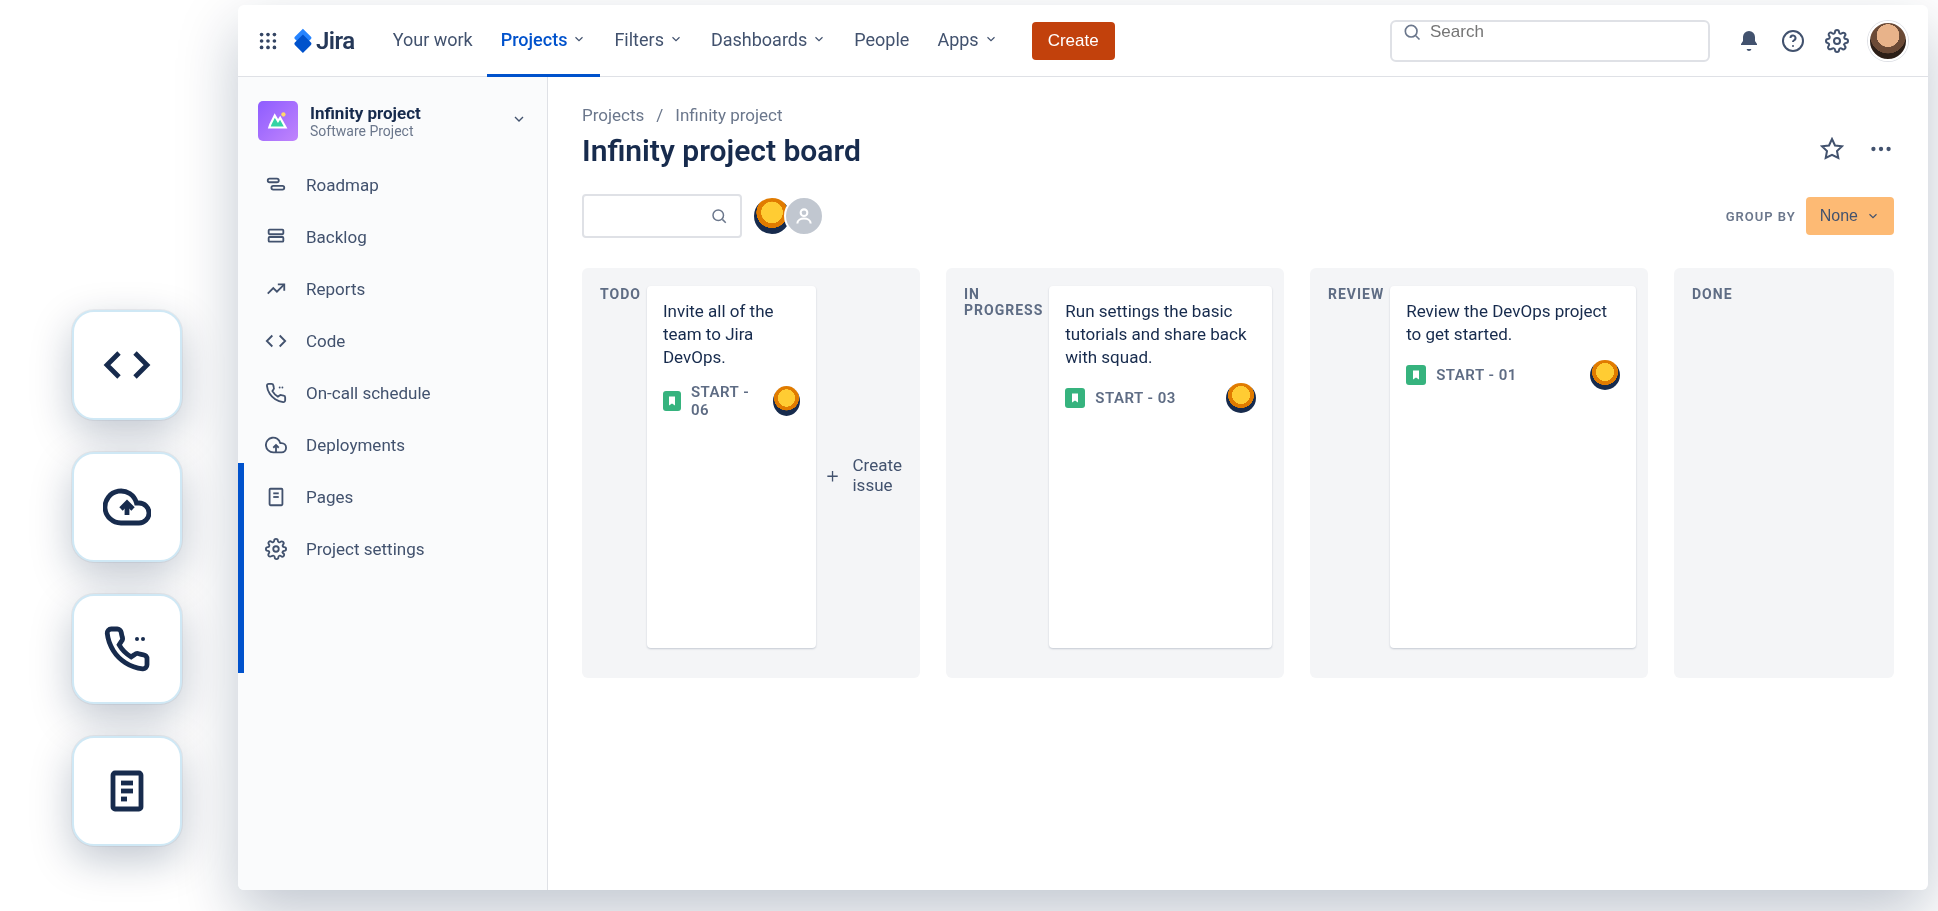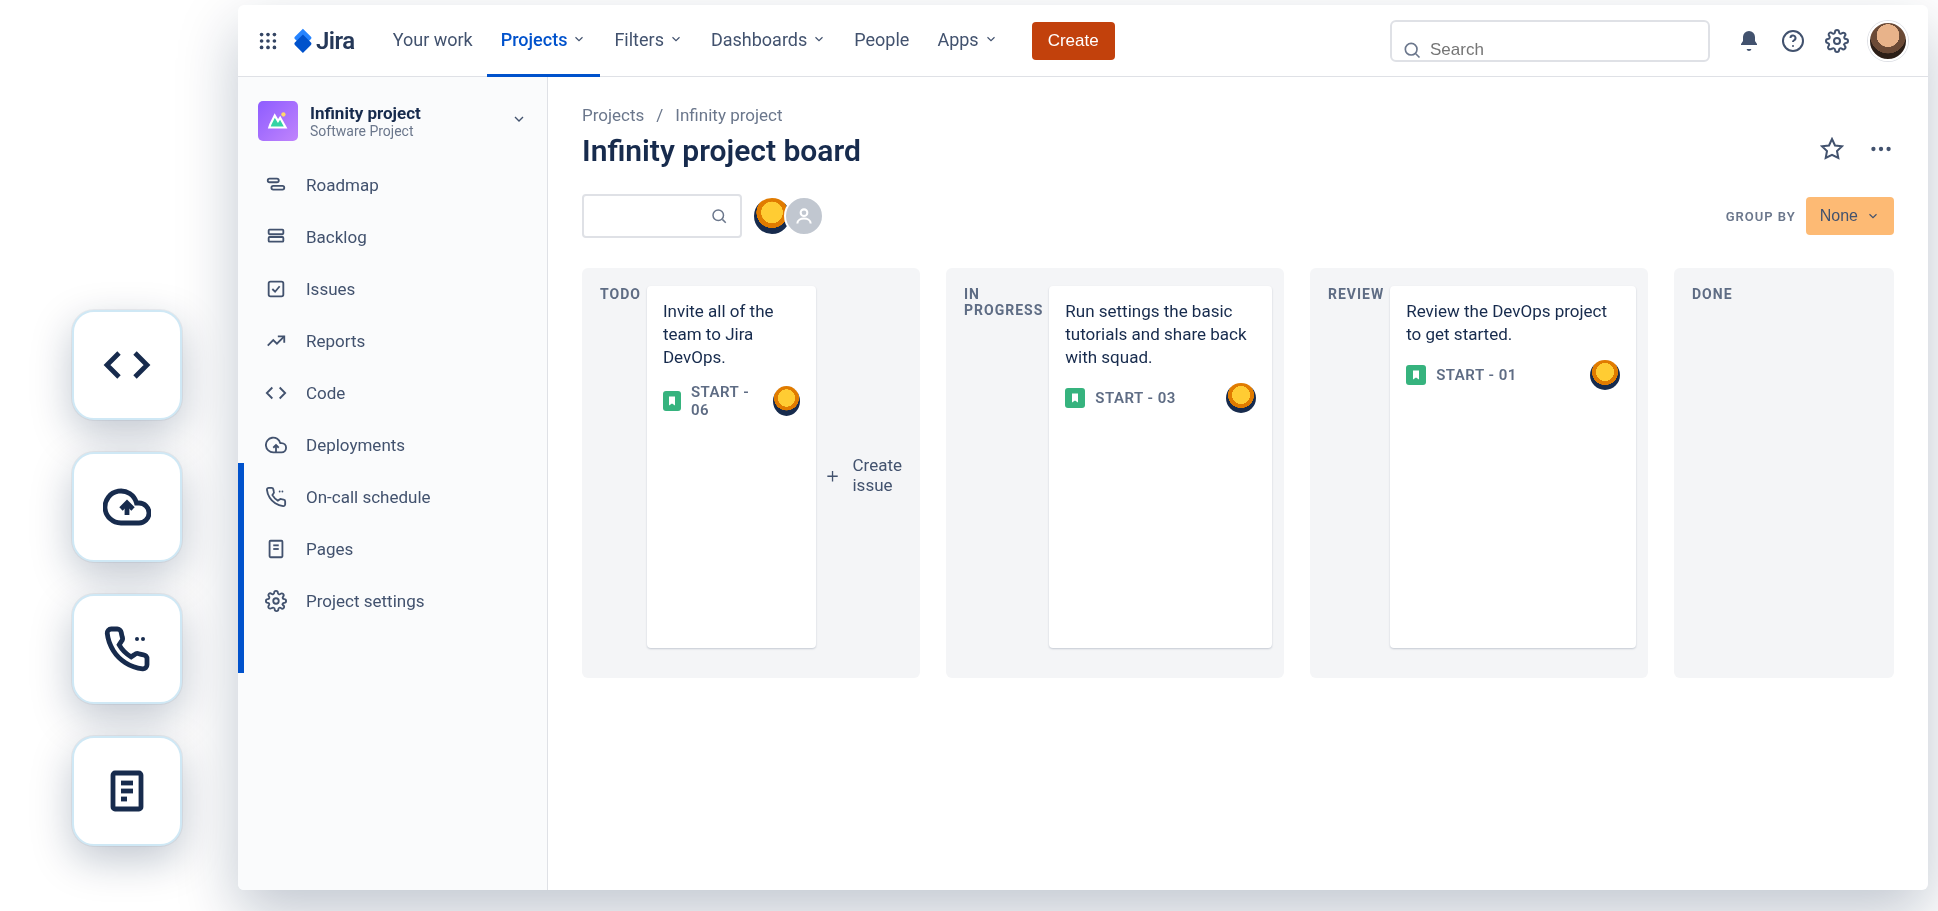--- a/index.html
+++ b/index.html
@@ -68,21 +68,21 @@
   }
   .nav-item.active { color:#0052CC; border-bottom-color:#0052CC; font-weight:500;}
   .chev { width:14px; height:14px; }
   .create-btn {
     margin-left: 12px;
     background:#c2410c; color:#fff; border:none; border-radius:4px;
     padding: 9px 16px; font-size:17px; font-weight:500; cursor:pointer;
   }
   .spacer { flex:1; }
   .searchbox {
-    display:flex; align-items:flex-end;
+    display:flex; align-items:flex-start;
     width: 320px; height:42px;
     border:2px solid #dfe1e6; border-radius:6px; padding:0 10px; gap:8px;
     color:#6B778C;
   }
   .searchbox input { border:none; outline:none; font-size:17px; flex:1; background:transparent; color:#172B4D;}
   .topnav-icons { display:flex; align-items:center; gap:18px; margin-left:18px; color:#42526E;}
   .topnav-icons .icn { width:26px; height:26px; cursor:pointer; display:flex; align-items:center; justify-content:center;}
   .avatar { width:40px; height:40px; border-radius:50%; background: radial-gradient(circle at 50% 35%, #e8b38a 0 38%, #6b4a36 39% 60%, #2c1f17 61% 100%); border:2px solid #fff; box-shadow:0 0 0 1px #dfe1e6; cursor:pointer;}
 
   
@@ -321,63 +321,54 @@
             <svg viewBox="0 0 24 24" width="22" height="22" fill="none" stroke="currentColor" stroke-width="2">
               <rect x="4" y="4" width="16" height="5" rx="1"></rect>
               <rect x="4" y="12" width="16" height="5" rx="1"></rect>
             </svg>
           </span>
         <span>Backlog</span>
       </div>
       <div class="side-item">
         <span class="sicon">
             <svg viewBox="0 0 24 24" width="22" height="22" fill="none" stroke="currentColor" stroke-width="2">
-              <rect x="4" y="4" width="16" height="16" rx="2"></rect>
-              <polyline points="8 12 11 15 16 9"></polyline>
-            </svg>
-          </span>
-        <span>Issues</span>
-      </div>
-      <div class="side-item">
-        <span class="sicon">
-            <svg viewBox="0 0 24 24" width="22" height="22" fill="none" stroke="currentColor" stroke-width="2">
               <polyline points="3 17 9 11 13 15 21 7"></polyline>
               <polyline points="14 7 21 7 21 14"></polyline>
             </svg>
           </span>
         <span>Reports</span>
       </div>
       <div class="side-item">
         <span class="sicon">
             <svg viewBox="0 0 24 24" width="22" height="22" fill="none" stroke="currentColor" stroke-width="2">
               <polyline points="16 18 22 12 16 6"></polyline>
               <polyline points="8 6 2 12 8 18"></polyline>
             </svg>
           </span>
         <span>Code</span>
+      </div>
+      <div class="side-item">
+        <span class="sicon">
+            <svg viewBox="0 0 24 24" width="22" height="22" fill="none" stroke="currentColor" stroke-width="2">
+              <path d="M22 16.92v3a2 2 0 0 1-2.18 2 19.79 19.79 0 0 1-8.63-3.07 19.5 19.5 0 0 1-6-6A19.79 19.79 0 0 1 2.12 4.18 2 2 0 0 1 4.11 2h3a2 2 0 0 1 2 1.72c.12.81.3 1.6.54 2.36a2 2 0 0 1-.45 2.11L8.09 9.91a16 16 0 0 0 6 6l1.72-1.11a2 2 0 0 1 2.11-.45c.76.24 1.55.42 2.36.54A2 2 0 0 1 22 16.92z"></path>
+              <circle cx="16" cy="6" r="1" fill="currentColor" stroke="none"></circle>
+              <circle cx="19" cy="6" r="1" fill="currentColor" stroke="none"></circle>
+            </svg>
+          </span>
+        <span>On-call schedule</span>
       </div>
       <div class="side-item">
         <span class="sicon">
             <svg viewBox="0 0 24 24" width="22" height="22" fill="none" stroke="currentColor" stroke-width="2">
               <path d="M18 10h-1.26A8 8 0 1 0 9 20h9a5 5 0 0 0 0-10z"></path>
               <polyline points="9 15 12 12 15 15"></polyline>
               <line x1="12" y1="12" x2="12" y2="20"></line>
             </svg>
           </span>
         <span>Deployments</span>
-      </div>
-      <div class="side-item">
-        <span class="sicon">
-            <svg viewBox="0 0 24 24" width="22" height="22" fill="none" stroke="currentColor" stroke-width="2">
-              <path d="M22 16.92v3a2 2 0 0 1-2.18 2 19.79 19.79 0 0 1-8.63-3.07 19.5 19.5 0 0 1-6-6A19.79 19.79 0 0 1 2.12 4.18 2 2 0 0 1 4.11 2h3a2 2 0 0 1 2 1.72c.12.81.3 1.6.54 2.36a2 2 0 0 1-.45 2.11L8.09 9.91a16 16 0 0 0 6 6l1.72-1.11a2 2 0 0 1 2.11-.45c.76.24 1.55.42 2.36.54A2 2 0 0 1 22 16.92z"></path>
-              <circle cx="16" cy="6" r="1" fill="currentColor" stroke="none"></circle>
-              <circle cx="19" cy="6" r="1" fill="currentColor" stroke="none"></circle>
-            </svg>
-          </span>
-        <span>On-call schedule</span>
       </div>
       <div class="side-item">
         <span class="sicon">
             <svg viewBox="0 0 24 24" width="22" height="22" fill="none" stroke="currentColor" stroke-width="2">
               <rect x="5" y="3" width="14" height="18" rx="1"></rect>
               <line x1="9" y1="8" x2="15" y2="8"></line>
               <line x1="9" y1="12" x2="15" y2="12"></line>
             </svg>
           </span>
         <span>Pages</span>

